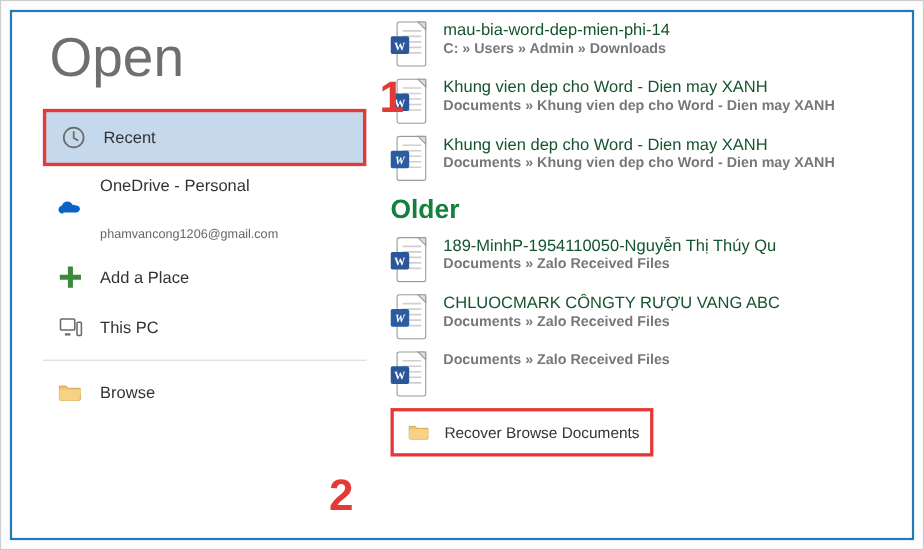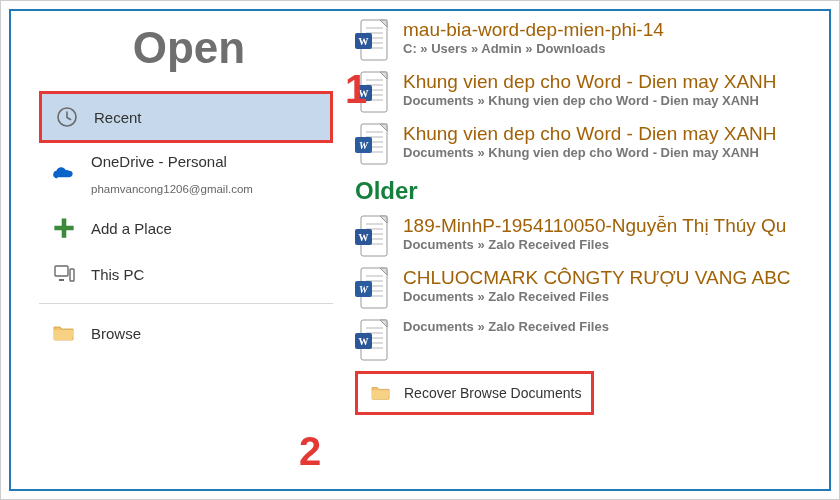--- a/index.html
+++ b/index.html
@@ -19,58 +19,57 @@
     background: #fff;
     display: flex;
     overflow: hidden;
   }
   .left {
     width: 340px;
     padding: 8px 18px 8px 28px;
     flex-shrink: 0;
   }
   .page-title {
-    font-size: 44px;
-    font-weight: 700;
+    font-size: 50px;
+    font-weight: 400;
     color: #6f6f6f;
     margin: 4px 0 18px 6px;
-    text-align: center;
   }
   .nav-item {
     display: flex;
     align-items: center;
     gap: 14px;
     padding: 10px 12px;
     min-height: 44px;
     cursor: pointer;
   }
   .nav-item.selected {
     background: #c5d8ec;
     border: 3px solid #e53935;
   }
   .nav-icon { width: 26px; height: 26px; display:flex; align-items:center; justify-content:center; flex-shrink:0;}
   .nav-label { font-size: 15px; color:#333; }
-  .nav-sub { font-size: 11.5px; color:#666; margin-top:13px;text-align:right;}
-  .nav-col { display:flex; flex-direction:column;}
+  .nav-sub { font-size: 11.5px; color:#666; margin-top:1px;text-align:right;}
+  .nav-col { display:flex; flex-direction:column;gap:28px;}
   .divider { border:none; border-top:1px solid #d8d8d8; margin: 6px 0; }
   .right {
     flex:1;
     padding: 8px 0 0 4px;
     position: relative;
     overflow:hidden;
   }
   .file-row {
     display:flex;
     align-items:flex-start;
     gap: 14px;
     margin-bottom: 10px;
     cursor:pointer;
   }
   .file-icon { width:34px; height:42px; flex-shrink:0;}
-  .file-title { font-size: 19px; color:#a16207; white-space:nowrap; overflow:hidden;text-align:center;}
+  .file-title { font-size: 15px; color:#14532d; white-space:nowrap; overflow:hidden;}
   .file-path { font-size: 13px; color:#777; white-space:nowrap; overflow:hidden;font-weight:bold;}
   .section-header {
     font-size: 24px;
     font-weight: 700;
     color:#15803d;
     margin: 12px 0 10px 0;
   }
   .recover {
     display:flex;
     align-items:center;

